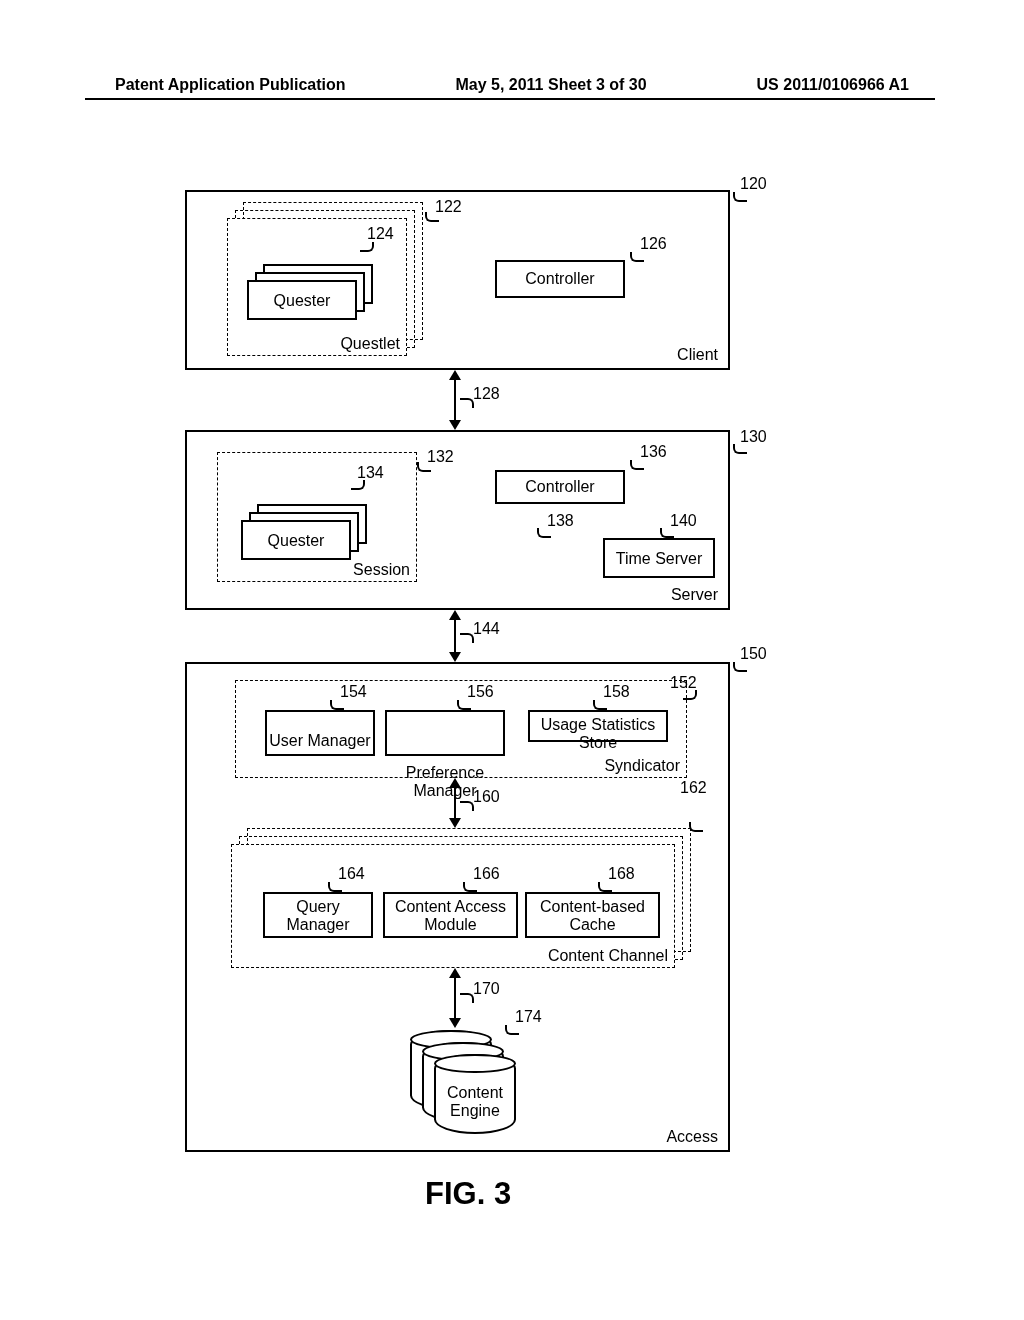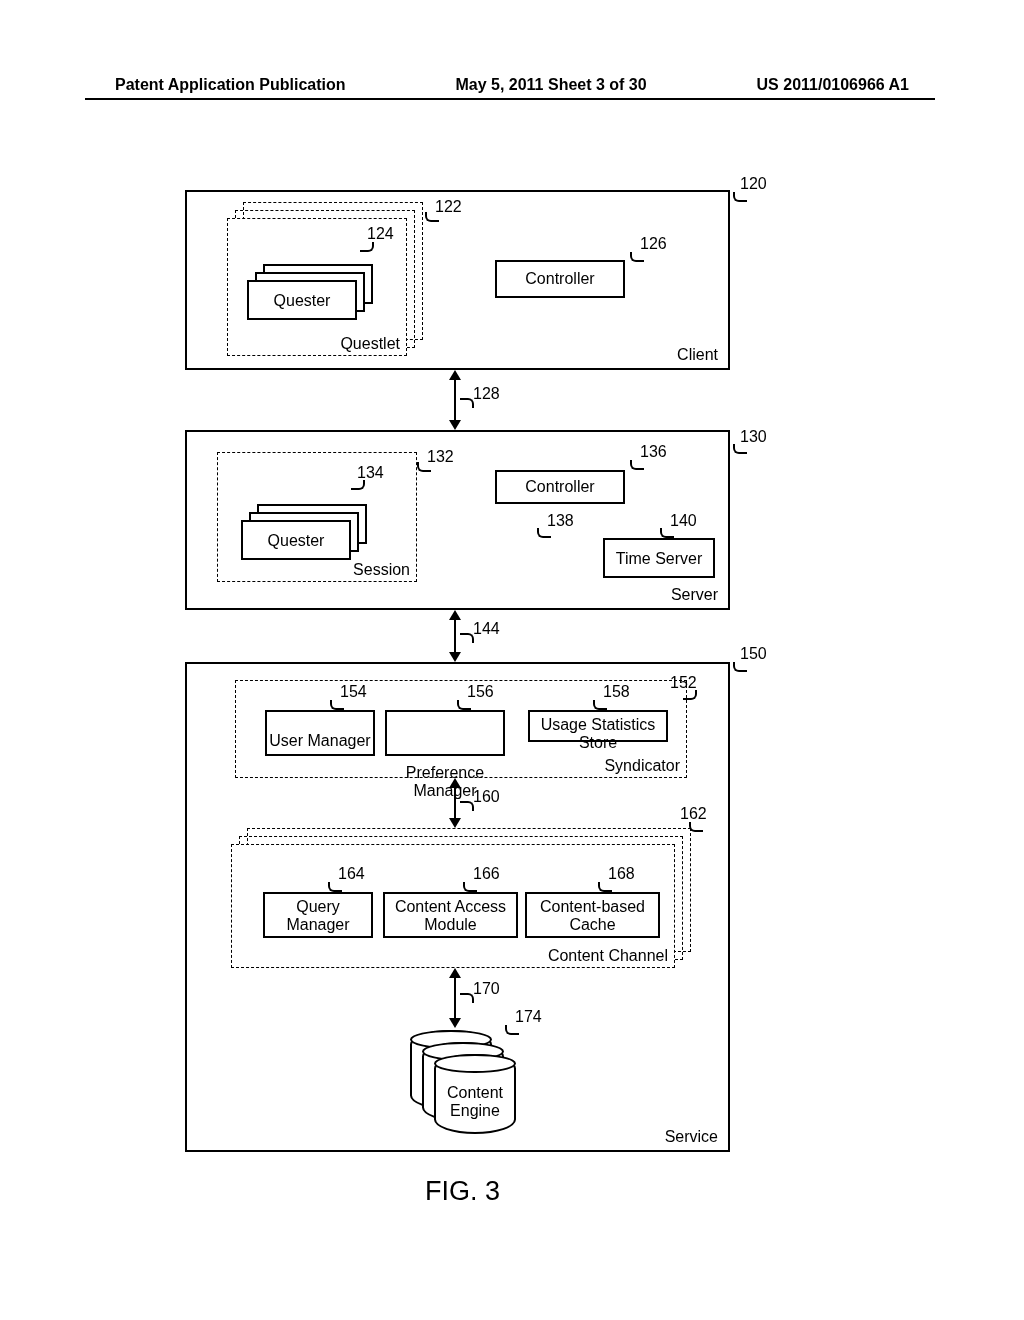--- a/index.html
+++ b/index.html
@@ -100,22 +100,22 @@
     content: "";
     position: absolute;
     top: -2px; left: -2px; right: -2px;
     height: 20%;
     border: 2px solid #000;
     border-radius: 50%;
     background: #fff;
   }
   .fig-caption {
     position: absolute;
-    font-size: 27px;
-    font-weight: normal;
+    font-size: 31px;
+    font-weight: bold;
   }
 </style>
 </head>
 <body>
 
 <div class="page">
 
   <div class="header">
     <span>Patent Application Publication</span>
     <span>May 5, 2011  Sheet 3 of 30</span>
@@ -194,21 +194,21 @@
     <span class="ref-label" style="left:485px; top:332px;">140</span>
     <div class="ref-tick" style="left:475px; top:348px;"></div>
 
     <div class="arrow-up" style="left:264px; top:430px;"></div>
     <div class="conn-line" style="left:269px; top:438px; height:36px;"></div>
     <div class="arrow-down" style="left:264px; top:472px;"></div>
     <span class="ref-label" style="left:288px; top:440px;">144</span>
     <div class="ref-tick" style="left:275px; top:453px; transform:rotate(180deg);"></div>
 
     <div class="box" style="left:0px; top:482px; width:545px; height:490px;">
-      <span class="corner-label" style="right:10px; bottom:4px;">Service</span>
+      <span class="corner-label" style="right:10px; bottom:4px;">Access</span>
     </div>
     <span class="ref-label" style="left:555px; top:465px;">150</span>
     <div class="ref-tick" style="left:548px; top:482px;"></div>
 
     <div class="dashed" style="left:50px; top:500px; width:452px; height:98px; background:#fff;">
       <span class="corner-label" style="right:6px; bottom:2px;">Syndicator</span>
     </div>
     <span class="ref-label" style="left:485px; top:494px;">152</span>
     <div class="ref-tick" style="left:498px; top:510px; transform:scaleX(-1);"></div>
 
@@ -234,21 +234,21 @@
     <div class="conn-line" style="left:269px; top:606px; height:34px;"></div>
     <div class="arrow-down" style="left:264px; top:638px;"></div>
     <span class="ref-label" style="left:288px; top:608px;">160</span>
     <div class="ref-tick" style="left:275px; top:621px; transform:rotate(180deg);"></div>
 
     <div class="dashed" style="left:62px; top:648px; width:444px; height:124px;"></div>
     <div class="dashed" style="left:54px; top:656px; width:444px; height:124px;"></div>
     <div class="dashed" style="left:46px; top:664px; width:444px; height:124px; background:#fff;">
       <span class="corner-label" style="right:6px; bottom:2px;">Content Channel</span>
     </div>
-    <span class="ref-label" style="left:495px; top:625px;">162</span>
+    <span class="ref-label" style="left:495px; top:599px;">162</span>
     <div class="ref-tick" style="left:504px; top:642px;"></div>
 
     <div class="box" style="left:78px; top:712px; width:110px; height:46px;">
       <div class="block-label" style="padding-top:4px; line-height:1.15;">Query Manager</div>
     </div>
     <span class="ref-label" style="left:153px; top:685px;">164</span>
     <div class="ref-tick" style="left:143px; top:702px;"></div>
 
     <div class="box" style="left:198px; top:712px; width:135px; height:46px;">
       <div class="block-label" style="padding-top:4px; line-height:1.15;">Content Access Module</div>

